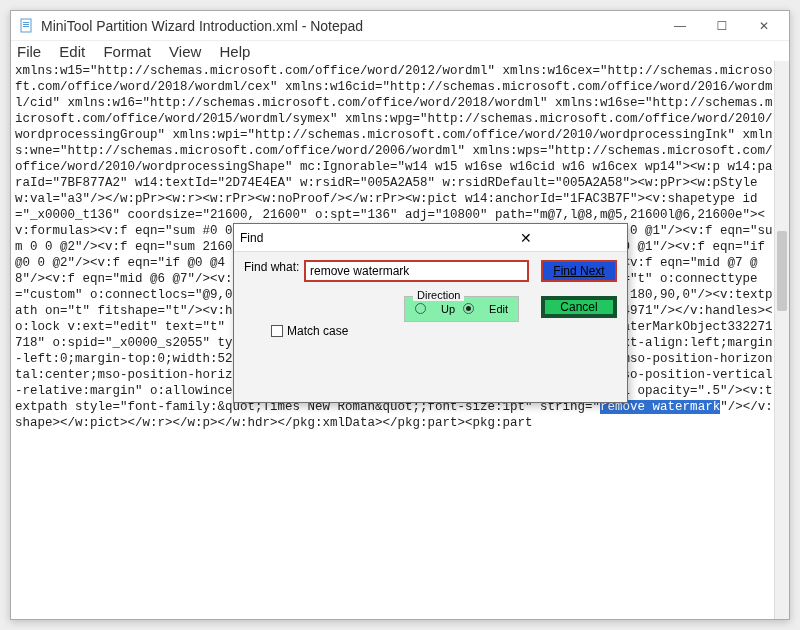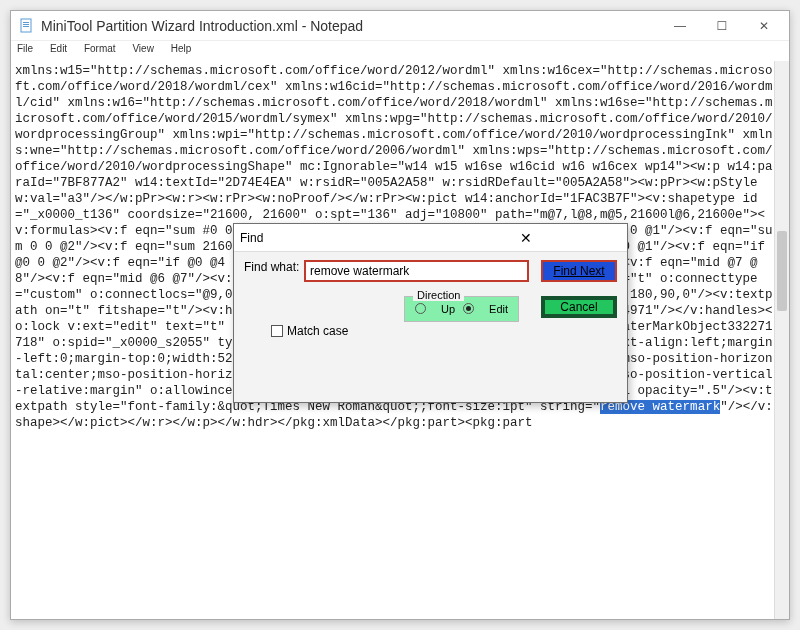--- a/index.html
+++ b/index.html
@@ -24,21 +24,21 @@
     height: 30px; display: flex; align-items: center;
     padding: 0 4px; background: #fff;
     border-bottom: 1px solid #eee;
   }
   .title-icon {
     width: 16px; height: 16px; margin: 0 6px 0 4px;
     display: inline-block;
   }
   .title-text { color: #333; font-size: 14px; flex: 1; }
   .winctrl { width: 42px; height: 28px; display:flex;align-items:center;justify-content:center; color:#555;}
-  .menubar { height: 20px; padding: 2px 6px; font-size: 10px; color: #333; }
+  .menubar { height: 20px; padding: 2px 6px; font-size: 15px; color: #333; }
   .menubar span { margin-right: 14px; }
   .content {
     flex:1; position:relative; overflow:hidden;
     padding: 2px 0 2px 4px;
   }
   .xmltext {
     font-family: Consolas, "Courier New", monospace;
     font-size: 12.5px; line-height: 16px;
     color: #222; white-space: pre-wrap; word-break: break-all;
     width: 760px;

